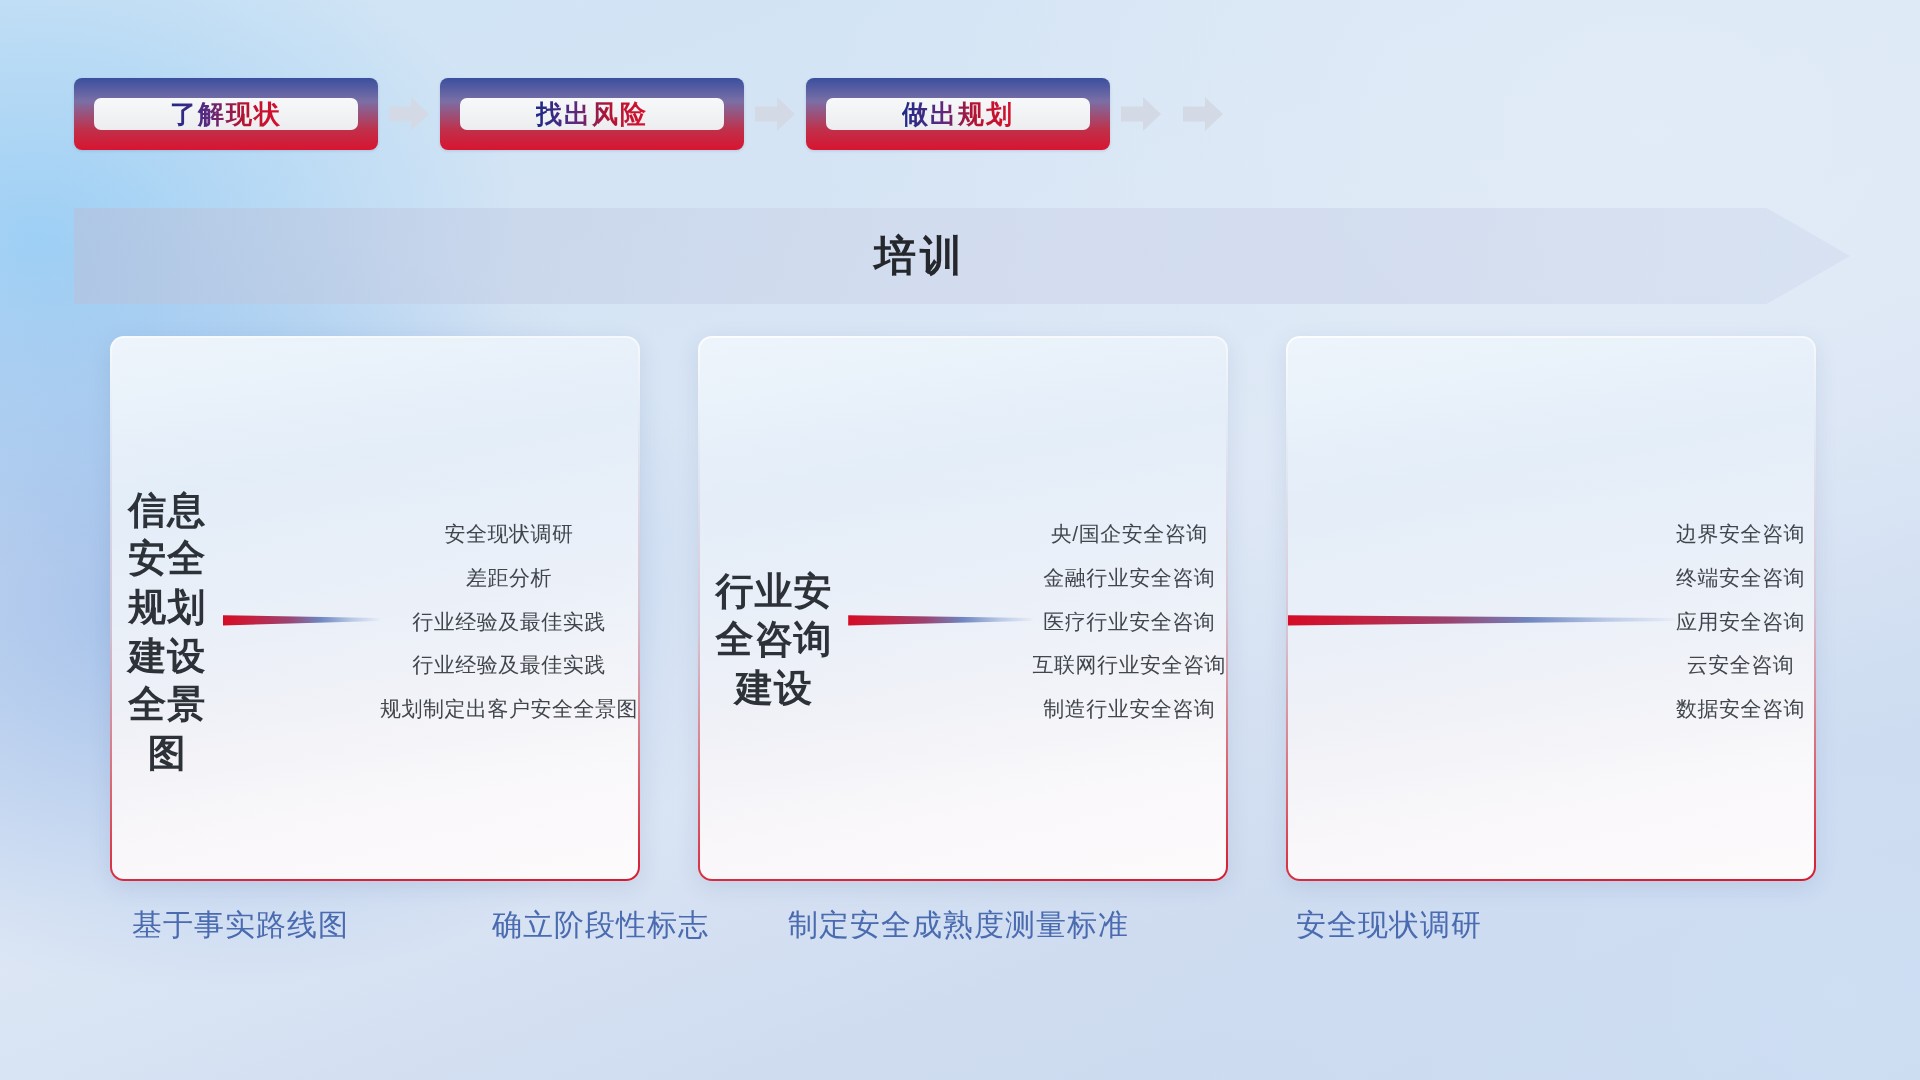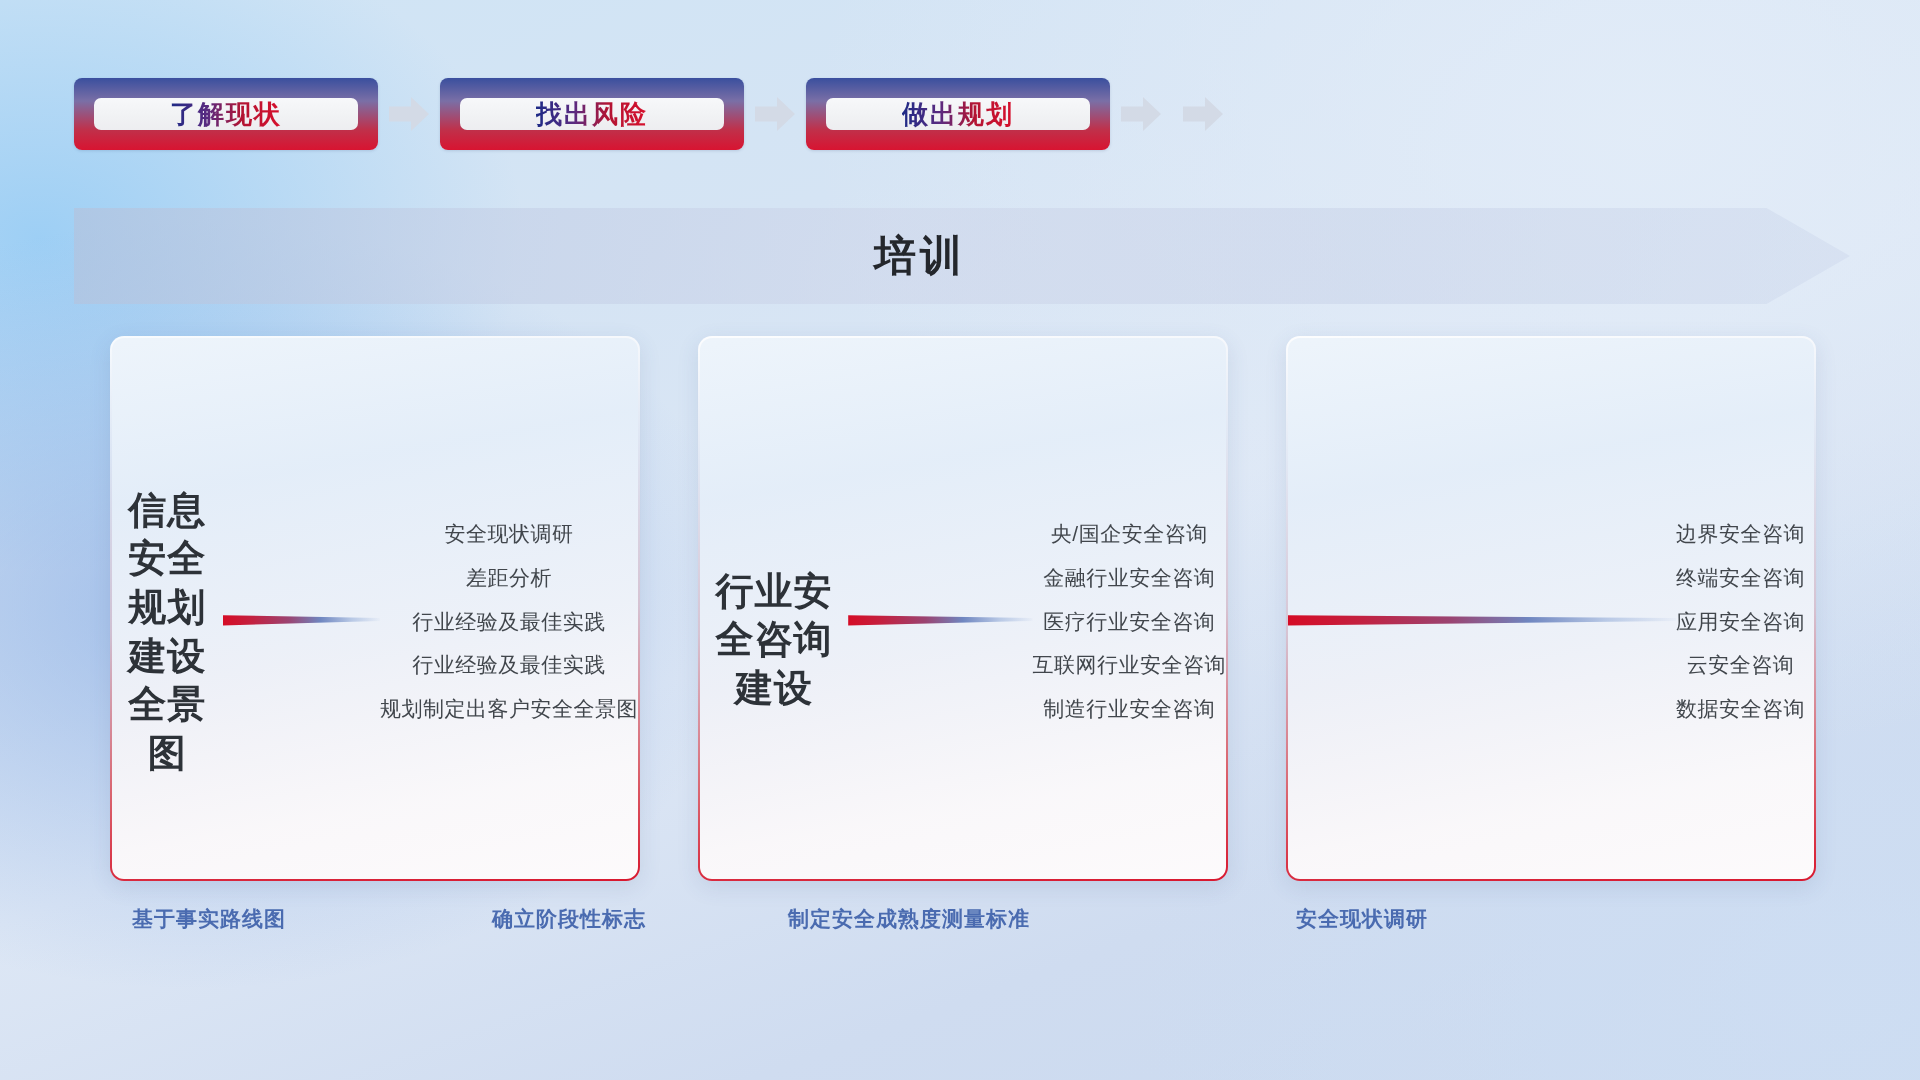--- a/index.html
+++ b/index.html
@@ -202,22 +202,22 @@
   
   .footers {
     position: absolute;
     top: 905px;
     left: 0;
     width: 1920px;
     height: 46px;
   }
   .footer-cap {
     position: absolute;
-    font-size: 21px;
-    font-weight: bold;
+    font-size: 30px;
+    font-weight: normal;
     color: #4a6bb0;
     letter-spacing: 1px;
     white-space: nowrap;
   }
 </style>
 </head>
 <body>
 
 <div class="stage">
 

